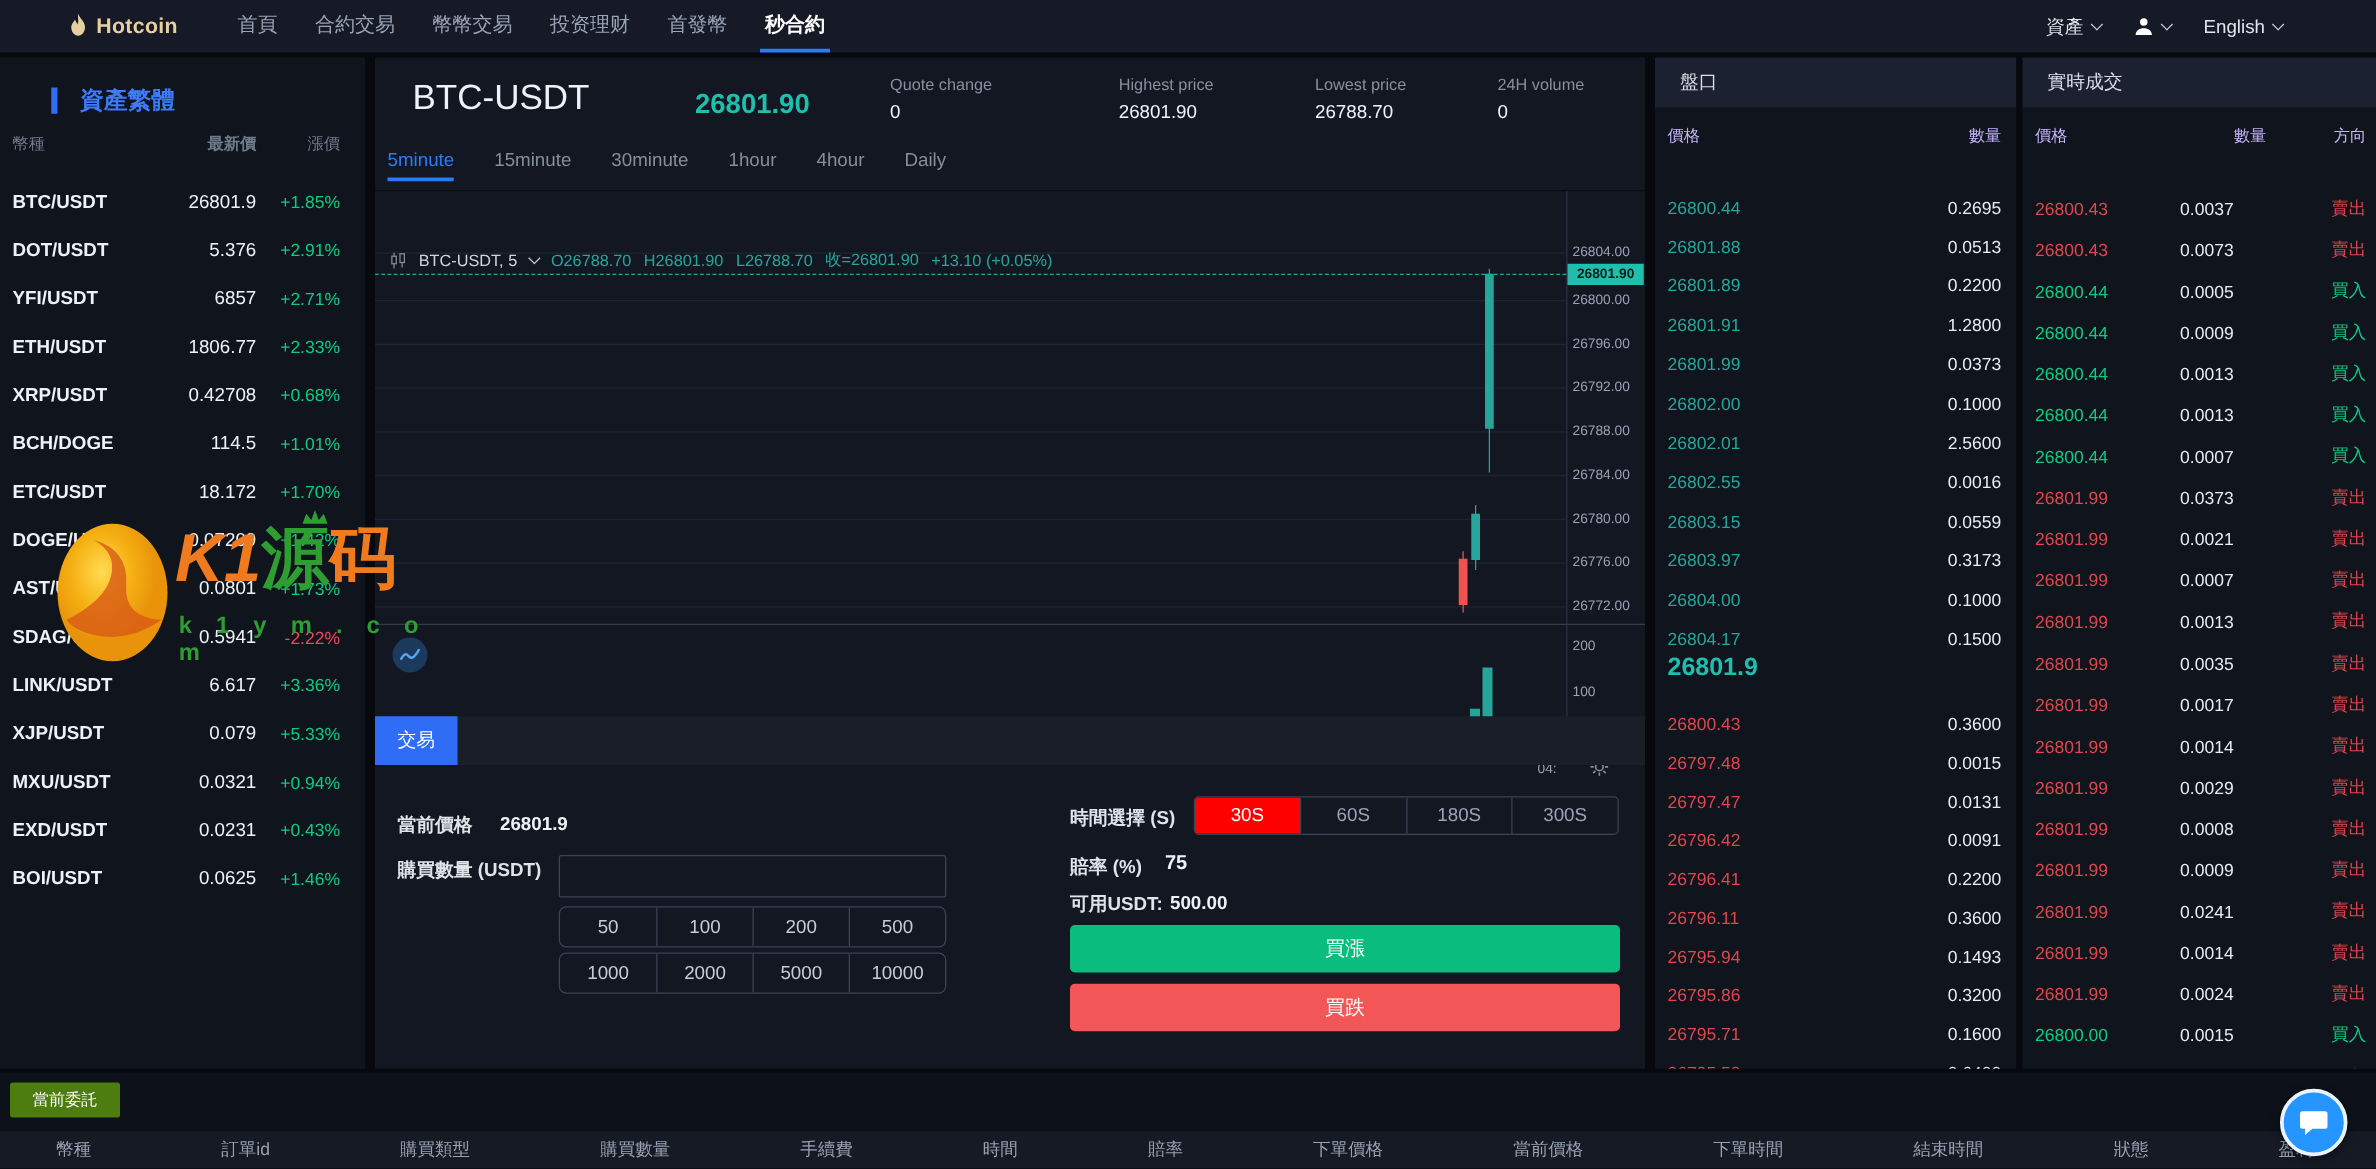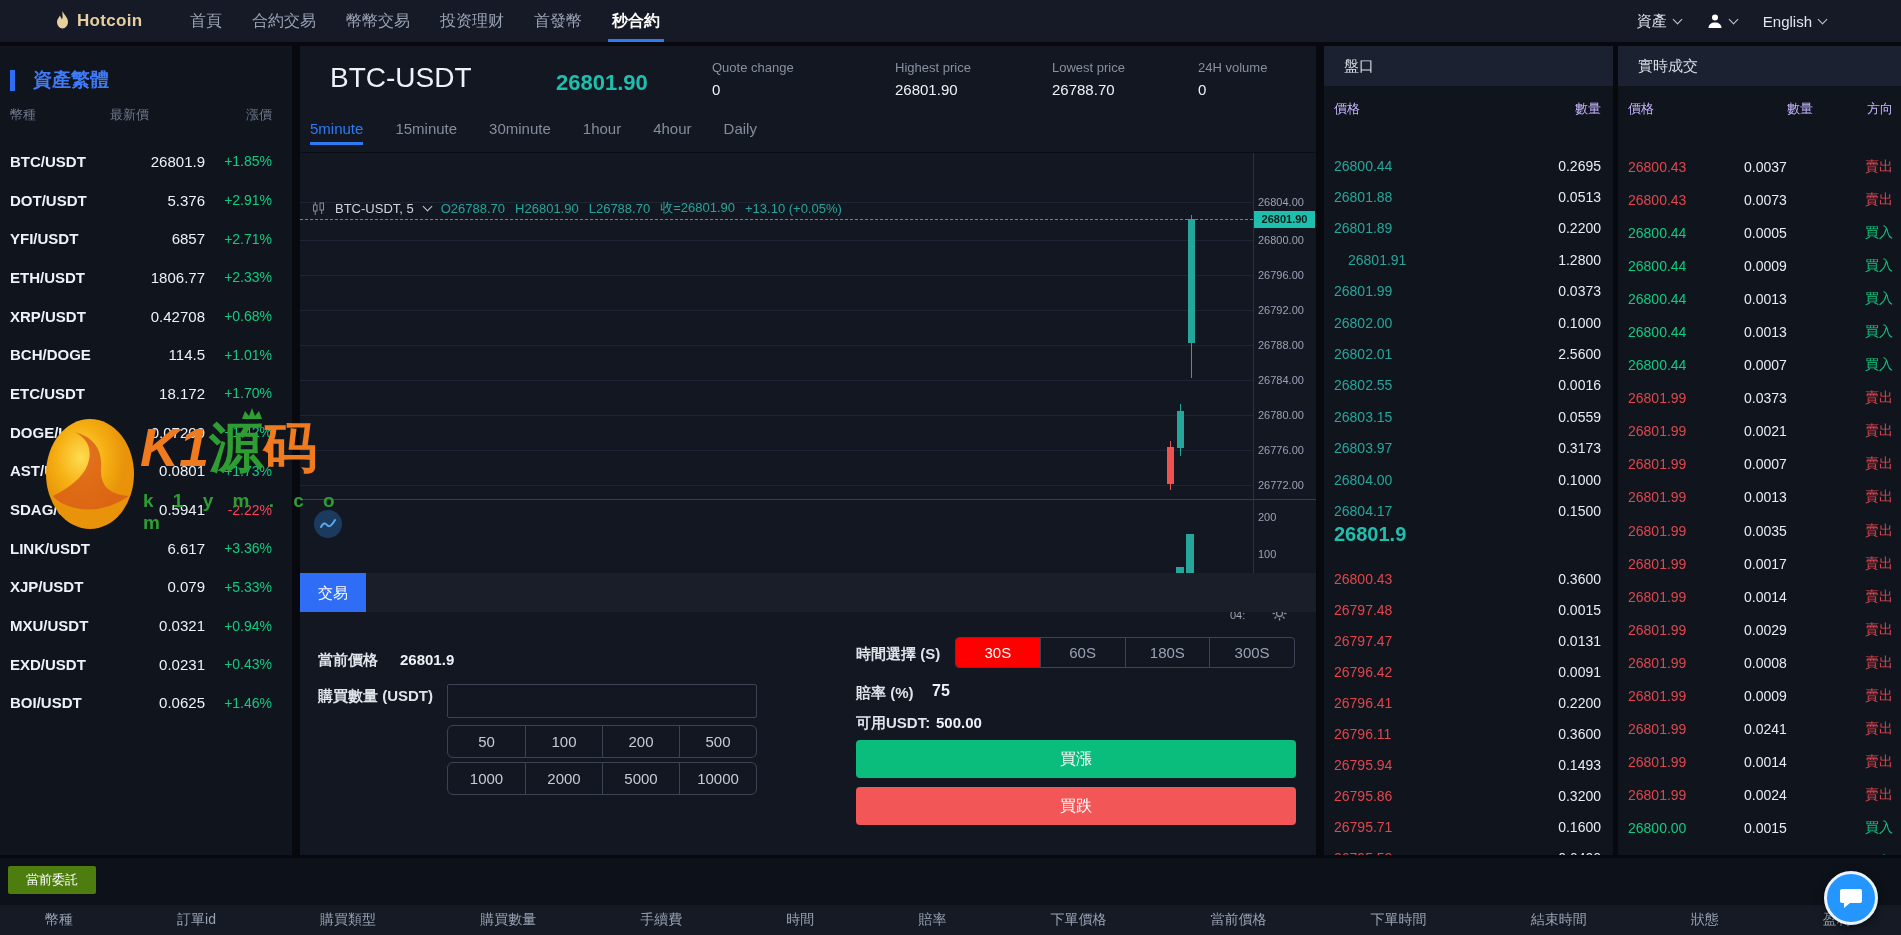--- a/index.html
+++ b/index.html
@@ -13,25 +13,25 @@
   .nav-items { position:absolute; left:190px; top:0; height:42px; display:flex; align-items:center; gap:30px; }
   .nav-item { position:relative; color:#9aa3b5; font-size:16px; height:42px; line-height:42px; cursor:pointer; white-space:nowrap; }
   .nav-item.active { color:#ffffff; font-weight:bold; }
   .nav-item.active::after { content:""; position:absolute; left:-4px; right:-4px; bottom:0; height:3px; background:#2d7bf4; }
   .nav-right { position:absolute; right:75px; top:0; height:42px; display:flex; align-items:center; gap:26px; }
   .nav-drop { display:flex; align-items:center; gap:7px; color:#dfe5ee; font-size:15px; cursor:pointer; }
   .chev { width:7px; height:7px; border-right:1.5px solid #c4ccd9; border-bottom:1.5px solid #c4ccd9; transform:rotate(45deg); margin-top:-4px; }
 
   
   .sidebar { position:absolute; left:0; top:46px; width:292px; height:809px; background:#10141d; overflow:hidden; }
-  .side-title { position:absolute; left:0; top:21px; display:flex; align-items:center; }
+  .side-title { position:absolute; left:0; top:21px; display:flex; align-items:center;padding-left:31px; }
   .side-title .bar { width:5px; height:21px; background:#2f6df6; margin-left:10px; }
   .side-title span { margin-left:18px; color:#3e7bfa; font-size:19px; font-weight:bold; }
   .side-head { position:absolute; left:0; top:60px; width:292px; display:flex; padding:0 20px 0 10px; color:#6f7a8d; font-size:13px; }
-  .side-head .c1 { width:100px; } .side-head .c2 { width:95px; text-align:left; } .side-head .c3 { flex:1; text-align:right; }
+  .side-head .c1 { width:100px; } .side-head .c2 { width:95px; text-align:right;font-weight:bold; } .side-head .c3 { flex:1; text-align:right; }
   .side-rows { position:absolute; left:0; top:96px; width:292px; }
   .side-row { height:38.7px; display:flex; align-items:center; padding:0 20px 0 10px; cursor:pointer; }
   .side-row .sym { width:100px; color:#eef2f8; font-size:15px; font-weight:bold; }
   .side-row .prc { width:95px; text-align:right; color:#eef2f8; font-size:15px; }
   .side-row .pct { flex:1; text-align:right; font-size:14px; }
   .up { color:#0ecb81; } .down { color:#f6465d; }
 
   
   .watermark { position:absolute; left:45px; top:418px; width:330px; height:118px; z-index:60; pointer-events:none; }
   .wm-text { position:absolute; left:95px; top:2px; font-weight:bold; font-style:italic; font-size:54px; line-height:1; white-space:nowrap; }
@@ -417,21 +417,21 @@
           <span class="q">0.2695</span>
         </div>
         <div class="ob-row" style="height:31.4px;">
           <span class="p g">26801.88</span>
           <span class="q">0.0513</span>
         </div>
         <div class="ob-row" style="height:31.4px;">
           <span class="p g">26801.89</span>
           <span class="q">0.2200</span>
         </div>
-        <div class="ob-row" style="height:31.4px;margin-left:14px;">
+        <div class="ob-row" style="height:31.4px;">
           <span class="p g">26801.91</span>
           <span class="q">1.2800</span>
         </div>
         <div class="ob-row" style="height:31.4px;">
           <span class="p g">26801.99</span>
           <span class="q">0.0373</span>
         </div>
         <div class="ob-row" style="height:31.4px;">
           <span class="p g">26802.00</span>
           <span class="q">0.1000</span>

